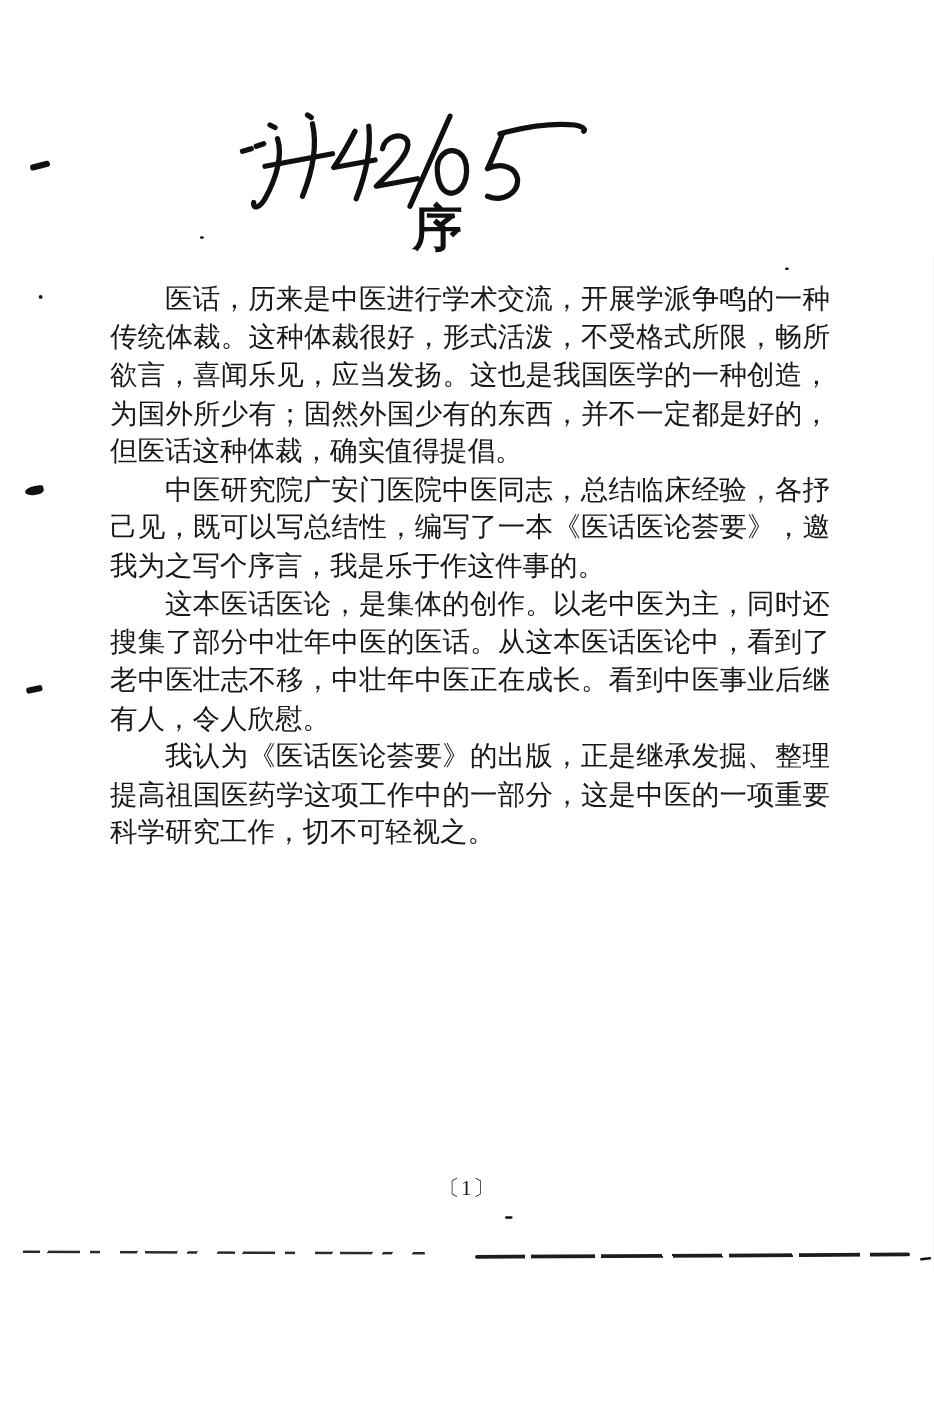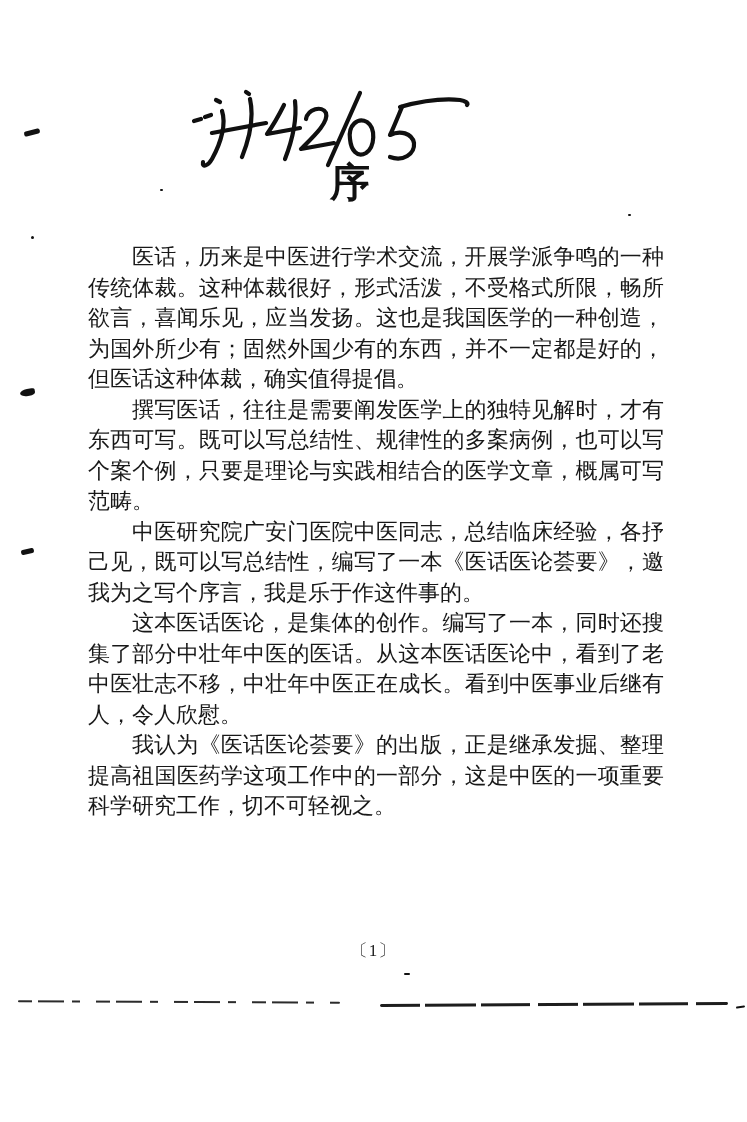--- a/index.html
+++ b/index.html
@@ -35,21 +35,21 @@
     margin: 0;
     text-align: center;
     font-size: 40px;
     line-height: 46px;
     font-weight: 700;
     color: #101010;
   }
   .body {
     position: absolute;
     left: 88px;
-    top: 242px;
+    top: 224px;
     width: 576px;
   }
   .body p {
     margin: 0;
     font-size: 22px;
     line-height: 30.5px;
     text-indent: 2em;
     text-align: justify;
     word-break: break-all;
     color: #181818;
@@ -109,23 +109,22 @@
     <path d="M172,4 L140,76"></path>
     <path d="M162,50 C160,36 170,28 179,33 C188,39 187,58 178,64 C169,69 163,61 162,50"></path>
     <path d="M214,18 C209,30 205,40 202,46 C212,41 224,44 226,54 C227,65 215,73 202,68"></path>
     <path d="M212,18 C230,13 252,9 272,11 C277,12 281,14 279,16"></path>
   </svg>
 
   <h1 class="title">序</h1>
 
   <div class="body">
     <p>医话，历来是中医进行学术交流，开展学派争鸣的一种传统体裁。这种体裁很好，形式活泼，不受格式所限，畅所欲言，喜闻乐见，应当发扬。这也是我国医学的一种创造，为国外所少有；固然外国少有的东西，并不一定都是好的，但医话这种体裁，确实值得提倡。</p>
-    <p>撰写医话，往往是需要阐发医学上的独特见解时，才有东西可写。既可以写总结性、规律性的多案病例，也可以写个案个例，只要是理论与实践相结合的医学文章，概属可写范畴。</p>
     <p>中医研究院广安门医院中医同志，总结临床经验，各抒己见，既可以写总结性，编写了一本《医话医论荟要》，邀我为之写个序言，我是乐于作这件事的。</p>
-    <p>这本医话医论，是集体的创作。编写了一本，同时还搜集了部分中壮年中医的医话。从这本医话医论中，看到了老中医壮志不移，中壮年中医正在成长。看到中医事业后继有人，令人欣慰。</p>
+    <p>这本医话医论，是集体的创作。以老中医为主，同时还搜集了部分中壮年中医的医话。从这本医话医论中，看到了老中医壮志不移，中壮年中医正在成长。看到中医事业后继有人，令人欣慰。</p>
     <p>我认为《医话医论荟要》的出版，正是继承发掘、整理提高祖国医药学这项工作中的一部分，这是中医的一项重要科学研究工作，切不可轻视之。</p>
   </div>
 
   <div class="footer">〔1〕</div>
 
   <div class="scanline scanline-left"></div>
   <div class="scanline scanline-right"></div>
 
   <div class="speck" style="left:24px;top:130px;width:16px;height:5px;transform:rotate(-14deg);"></div>
   <div class="speck" style="left:31px;top:236px;width:3px;height:3px;"></div>

